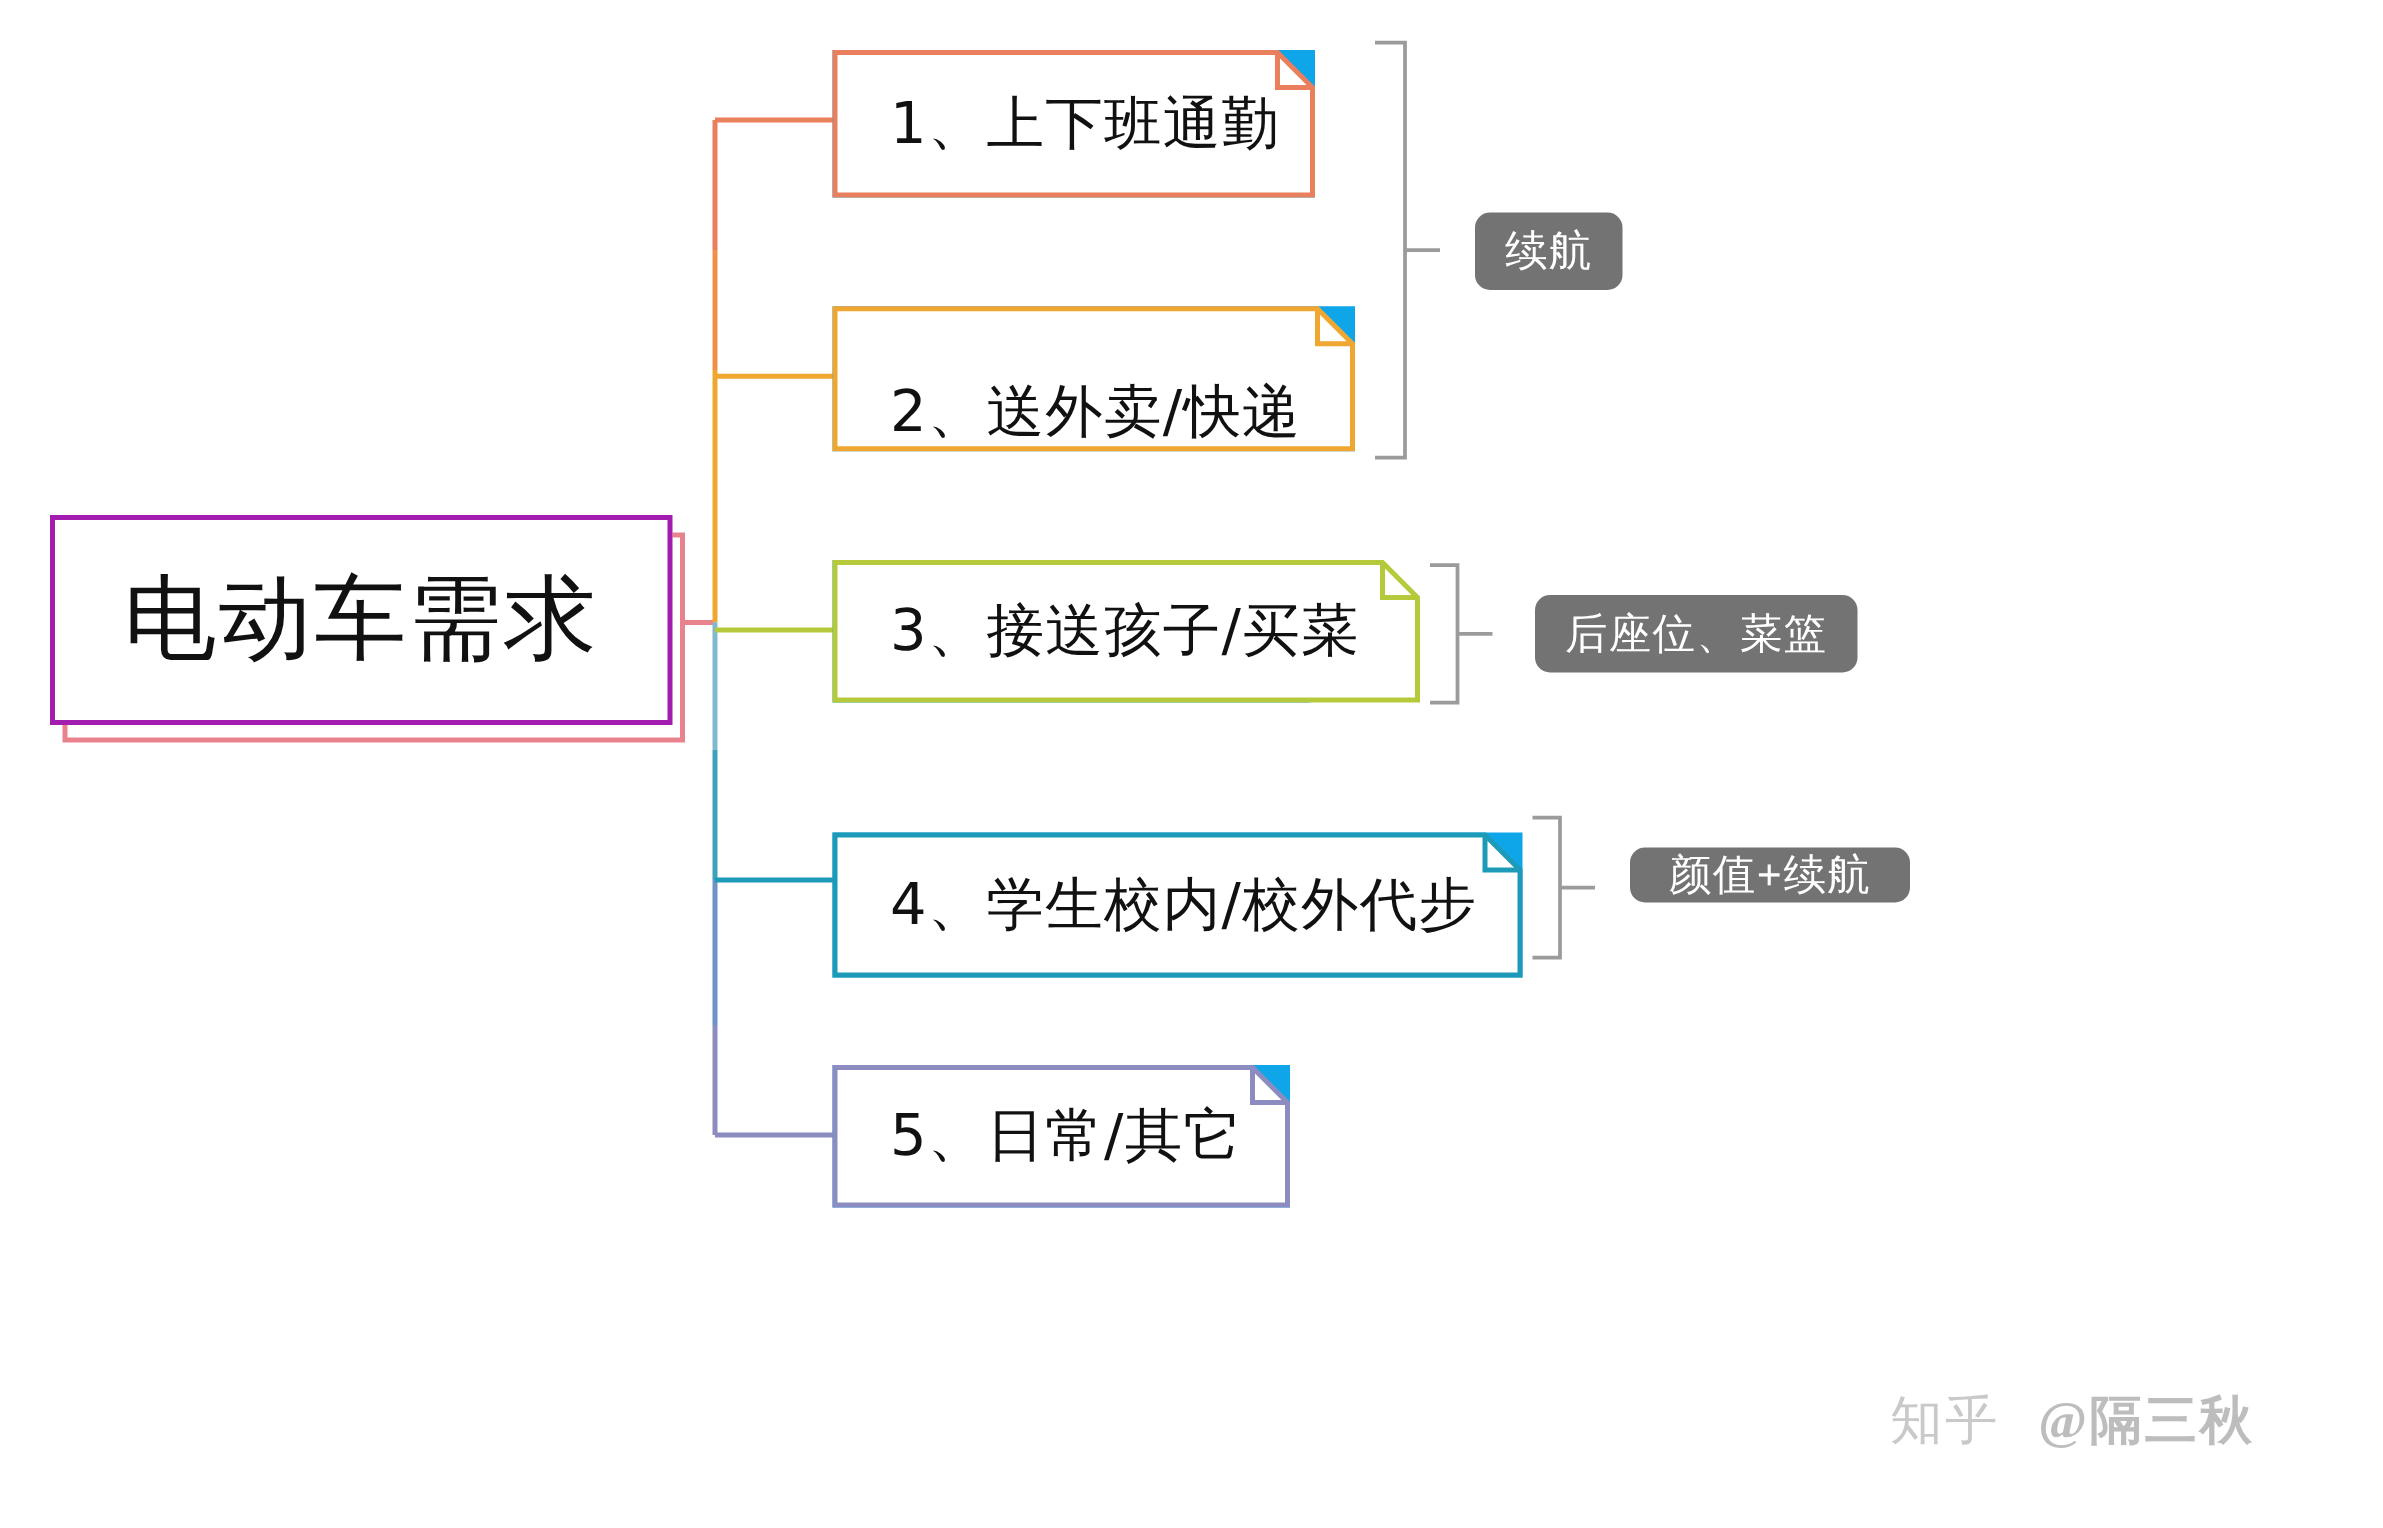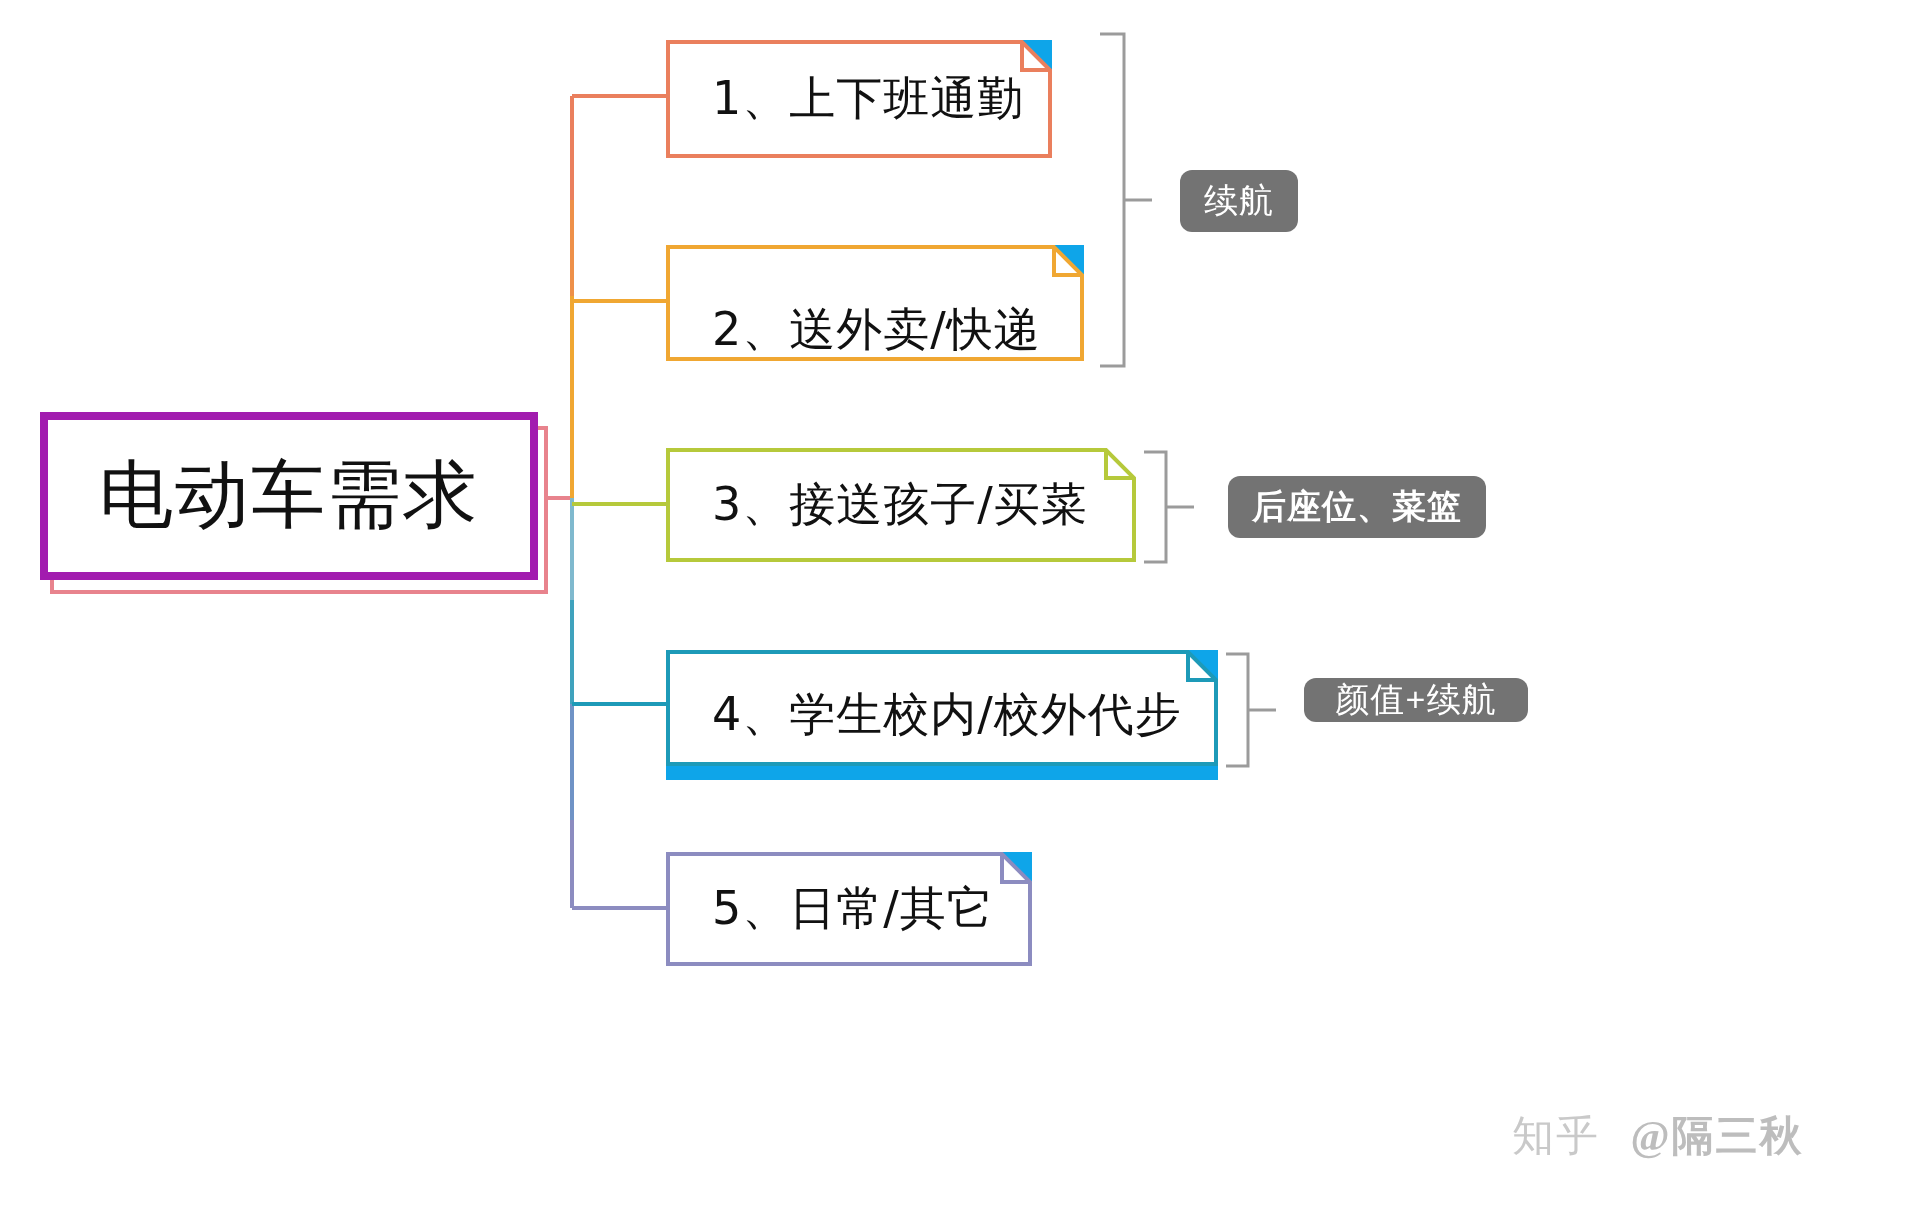--- a/index.html
+++ b/index.html
@@ -19,21 +19,21 @@
   .root-shadow{
     position:absolute;left:10px;top:14px;
     width:498px;height:168px;
     border:4px solid #e8838d;
     background:#ffffff;
     box-sizing:border-box;
   }
   .root-box{
     position:absolute;left:0;top:0;
     width:498px;height:168px;
-    border:8px solid #a21caf;
+    border:4px solid #a21caf;
     background:#ffffff;
     box-sizing:border-box;
     display:flex;align-items:center;justify-content:center;
   }
   .root-label{
     font-size:74px;color:#111111;letter-spacing:2px;
     font-family:"DejaVu Sans","Liberation Sans",sans-serif;
     white-space:nowrap;
   }
 
@@ -130,21 +130,21 @@
   </div>
 
   <div class="node" style="left:666px;top:448px;width:382px;height:114px;">
     <svg class="fold-svg" width="470" height="114">
       <path d="M2,2 L440,2 L468,30 L468,112 L2,112 Z" fill="#ffffff" stroke="#b6c93b" stroke-width="4" stroke-linejoin="miter"></path>
       <path d="M440,2 L440,30 L468,30" fill="none" stroke="#b6c93b" stroke-width="4"></path>
     </svg>
     <span class="node-label">3、接送孩子/买菜</span>
   </div>
 
-  <div class="node" style="left:666px;top:650px;width:552px;height:130px;align-items:center;">
+  <div class="node" style="left:666px;top:666px;width:552px;height:116px;align-items:center;">
     <svg class="fold-svg" width="552" height="116">
       <path d="M2,2 L522,2 L550,30 L550,114 L2,114 Z" fill="#ffffff" stroke="#1d9ab8" stroke-width="4" stroke-linejoin="miter"></path>
       <path d="M522,2 L522,30 L550,30" fill="none" stroke="#1d9ab8" stroke-width="4"></path>
     </svg>
     <span class="node-label">4、学生校内/校外代步</span>
   </div>
 
   <div class="node" style="left:666px;top:852px;width:366px;height:114px;">
     <svg class="fold-svg" width="366" height="114">
       <path d="M2,2 L336,2 L364,30 L364,112 L2,112 Z" fill="#ffffff" stroke="#8c8cc0" stroke-width="4" stroke-linejoin="miter"></path>
@@ -158,21 +158,21 @@
     <path d="M28,170 L56,170" fill="none" stroke="#9b9b9b" stroke-width="3"></path>
   </svg>
   <div class="badge" style="left:1180px;top:170px;width:118px;height:62px;">
     <span>续航</span>
   </div>
 
   <svg class="bracket" style="left:1140px;top:448px;" width="90" height="118">
     <path d="M4,4 L26,4 L26,114 L4,114" fill="none" stroke="#9b9b9b" stroke-width="3"></path>
     <path d="M26,59 L54,59" fill="none" stroke="#9b9b9b" stroke-width="3"></path>
   </svg>
-  <div class="badge" style="left:1228px;top:476px;width:258px;height:62px;font-weight:bold;">
+  <div class="badge" style="left:1228px;top:476px;width:258px;height:62px;">
     <span>后座位、菜篮</span>
   </div>
 
   <svg class="bracket" style="left:1222px;top:650px;" width="90" height="120">
     <path d="M4,4 L26,4 L26,116 L4,116" fill="none" stroke="#9b9b9b" stroke-width="3"></path>
     <path d="M26,60 L54,60" fill="none" stroke="#9b9b9b" stroke-width="3"></path>
   </svg>
   <div class="badge" style="left:1304px;top:678px;width:224px;height:44px;font-family:Liberation Mono, monospace;">
     <span>颜值+续航</span>
   </div>

